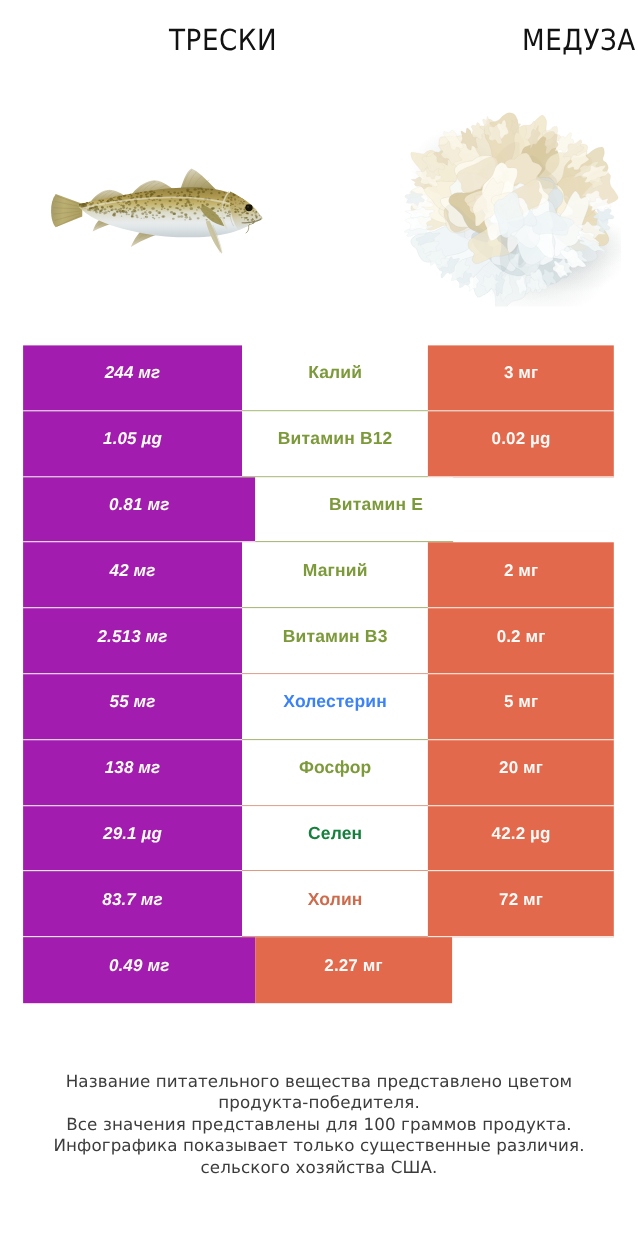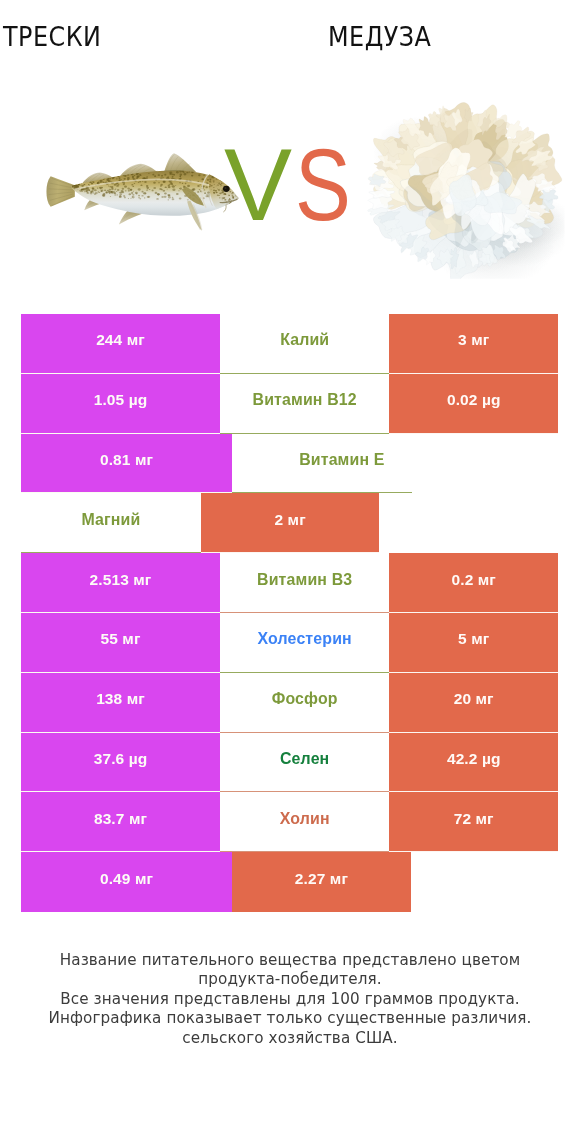--- a/index.html
+++ b/index.html
@@ -1,43 +1,43 @@
 <!DOCTYPE html>
 <html><head>
 <meta charset="utf-8">
 <style>
   html,body{margin:0;padding:0;background:#ffffff;}
   body{width:580px;height:1144px;font-family:"Liberation Sans",sans-serif;overflow:hidden;}
   .page{position:relative;width:580px;height:1144px;background:#fff;}
 
-  .title{position:absolute;top:21px;font-size:26.5px;font-weight:400;color:#121212;text-align:left;white-space:nowrap;letter-spacing:0.5px;font-family:"DejaVu Sans",sans-serif;font-stretch:condensed;}
+  .title{position:absolute;top:21px;font-size:26.5px;font-weight:400;color:#121212;text-align:right;white-space:nowrap;letter-spacing:0.5px;font-family:"DejaVu Sans",sans-serif;font-stretch:condensed;}
   #title-left{left:3px;width:249px;}
   #title-right{left:328px;width:250px;}
 
   .hero-left{position:absolute;left:37px;top:150px;transform:scale(1.05);transform-origin:0 0;}
   .hero-right{position:absolute;left:361px;top:96px;transform:scale(1.06,1.015);transform-origin:0 0;}
 
   .vs{position:absolute;left:224px;top:139px;width:140px;height:92px;font-size:102px;line-height:92px;font-weight:400;letter-spacing:0.5px;}
   .vs .v{color:#7aa22b;}
   .vs .s{color:#e2694b;display:inline-block;transform:scaleX(0.82);transform-origin:left center;margin-left:2px;}
 
   .table{position:absolute;left:21px;top:314px;width:537px;}
   .row{display:flex;height:59.8px;box-sizing:border-box;}
   .cell{display:flex;align-items:center;justify-content:center;box-sizing:border-box;padding-bottom:6px;
         font-family:"Liberation Sans",sans-serif;font-weight:700;}
   .cell-l,.cell-r{font-size:15.5px;letter-spacing:0.1px;}
   .cell-m{font-size:15.9px;letter-spacing:0.15px;}
-  .cell-l{width:211px;background:#d946ef;color:#fdfdf6;border-bottom:1px solid #fbfdf2;}
+  .cell-l{width:211px;background:#a21caf;color:#fdfdf6;border-bottom:1px solid #fbfdf2;font-style:italic;}
   .cell-m{width:179.7px;background:#fff;}
   .cell-r{width:178.8px;background:#e2694b;color:#fffaf7;border-bottom:1px solid #fdf6f2;}
   .row:last-child .cell-l,.row:last-child .cell-r{border-bottom:none;}
   .cell-m{border-bottom:1px solid #8aab3d;}
   .row:last-child .cell-m{border-bottom:none;}
 
-  .footer{position:absolute;left:0;top:951px;width:580px;text-align:center;
+  .footer{position:absolute;left:0;top:974px;width:580px;text-align:center;
           font-family:"DejaVu Sans",sans-serif;font-size:15.2px;letter-spacing:0.1px;line-height:19.4px;color:#3c3c3c;font-weight:400;}
 </style>
 </head>
 <body>
 
 <div class="page">
 
   <div class="title" id="title-left">ТРЕСКИ</div>
   <div class="title" id="title-right">МЕДУЗА</div>
 
@@ -883,58 +883,58 @@
           <path d="M158.4 32.8 C158.4 33.7 157 35.2 157.3 36 C157.5 36.7 159.7 36.3 160 37 C160.2 37.8 159.6 39.5 158.7 40.3 C157.8 41.2 155.6 41.2 154.7 42.1 C153.7 43 153.8 44.6 153 45.6 C152.1 46.6 150.4 48.1 149.6 48.1 C148.9 48 148.9 45.8 148.3 45.4 C147.7 45 146.8 45.7 145.8 45.7 C144.8 45.7 142.4 46.2 142.4 45.5 C142.5 44.7 145.4 42.3 146 41.1 C146.7 40 146.2 39.7 146.4 38.6 C146.6 37.5 146.3 35.4 147.1 34.7 C147.9 34 150 34.5 151.1 34.3 C152.1 34.1 152.4 34.3 153.4 33.7 C154.5 33 156.4 30.7 157.2 30.6 C158.1 30.4 158.4 31.9 158.4 32.8 Z" fill="#f3ecd8" opacity="0.9" stroke="#c3b592" stroke-width="0.3" stroke-opacity="0.3"></path>
           <path d="M161.9 44.5 C161.9 45.4 162.2 45.5 162.7 46.2 C163.1 46.8 164.8 47.3 164.6 48.1 C164.3 48.9 162.2 50.3 161.1 51.1 C160 52 159 52.1 158 53 C157.1 54 156.5 56.2 155.5 56.9 C154.5 57.7 152.8 57.7 152 57.3 C151.3 57 151.9 55.1 151 54.9 C150.1 54.7 147.7 56.4 146.9 56.2 C146.1 56.1 145.6 54.9 146.1 54 C146.6 53 149.3 51.5 149.8 50.5 C150.3 49.5 148.8 49 149 47.9 C149.3 46.9 150.2 44.8 151.2 44.3 C152.3 43.8 154.1 45.1 155.3 44.8 C156.4 44.6 157 43.7 158.2 43 C159.4 42.4 161.9 40.6 162.5 40.8 C163.1 41 161.9 43.6 161.9 44.5 Z" fill="#fbf7ea" opacity="0.8" stroke="#c3b592" stroke-width="0.3" stroke-opacity="0.3"></path>
           <path d="M170.5 54.1 C170.4 54.8 172 54.4 172.5 54.9 C173 55.4 174.2 56.2 173.4 57 C172.7 57.7 169.3 58.6 168 59.4 C166.7 60.1 166.7 60.8 165.6 61.8 C164.6 62.7 162.9 64.4 161.7 64.8 C160.5 65.2 159.3 64.6 158.6 64.3 C157.9 63.9 158.6 62.8 157.5 62.8 C156.3 62.9 152.3 64.7 151.8 64.4 C151.2 64.2 153 62.2 153.9 61.2 C154.9 60.2 156.9 59.4 157.4 58.5 C157.9 57.6 156.3 56.7 156.9 55.9 C157.5 55 159.7 53.8 161 53.5 C162.3 53.1 163.2 54.2 164.6 53.7 C166 53.2 167.8 51.1 169.2 50.6 C170.6 50 172.7 49.7 172.9 50.3 C173.1 50.9 170.5 53.3 170.5 54.1 Z" fill="#f3ecd8" opacity="0.7" stroke="#c3b592" stroke-width="0.3" stroke-opacity="0.3"></path>
           <path d="M176.3 58.4 C176.7 59.3 180.9 58.6 181.3 59.3 C181.7 60 179.8 61.7 178.7 62.5 C177.5 63.3 175.2 63.1 174.3 64.1 C173.4 65.1 174.1 68 173.2 68.6 C172.3 69.1 170.2 67.6 168.9 67.5 C167.6 67.5 166.7 68.1 165.3 68.2 C164 68.4 161.3 69.3 160.9 68.7 C160.5 68 163.2 65.4 162.9 64.5 C162.5 63.6 159.1 64 158.7 63.3 C158.4 62.5 159.6 60.9 160.7 60.1 C161.8 59.3 164.3 59.5 165.3 58.4 C166.2 57.3 165.5 54.1 166.4 53.6 C167.3 53.1 169.4 55.3 170.8 55.4 C172.2 55.5 173.2 54.4 174.6 54.2 C175.9 54 178.5 53.3 178.8 54 C179.1 54.8 175.8 57.5 176.3 58.4 Z" fill="#fbf7ea" opacity="0.8" stroke="#c3b592" stroke-width="0.3" stroke-opacity="0.3"></path>
           <path d="M175.1 67.7 C175.3 68.1 176.3 68.3 176.5 68.8 C176.8 69.3 176.9 70.2 176.5 70.7 C176.1 71.2 174.9 71.5 174.2 71.7 C173.5 71.9 172.8 71.7 172.2 72 C171.5 72.2 171.1 73.1 170.3 73.4 C169.5 73.8 168.1 74.3 167.6 74 C167.1 73.7 167.4 72.4 167.3 71.7 C167.3 71.1 167.6 70.7 167.3 70.3 C166.9 69.9 165.7 69.7 165.4 69.2 C165.1 68.7 164.9 67.7 165.4 67.2 C165.9 66.8 167.5 66.7 168.3 66.5 C169.1 66.3 169.6 66.6 170.2 66.2 C170.8 65.9 171.3 64.8 172 64.5 C172.8 64.2 174 64 174.5 64.3 C175 64.6 174.9 65.7 175 66.3 C175.1 66.8 174.8 67.3 175.1 67.7 Z" fill="#f3ecd8" opacity="0.7" stroke="#c3b592" stroke-width="0.3" stroke-opacity="0.3"></path>
           <path d="M174.6 82.2 C175 83 176.3 84 176.3 84.8 C176.3 85.7 175.4 86.7 174.6 87.2 C173.8 87.6 172.4 87.3 171.5 87.4 C170.7 87.6 170.3 87.6 169.5 88.1 C168.8 88.6 167.6 90.3 166.8 90.3 C165.9 90.4 164.8 89.3 164.4 88.5 C164.1 87.7 164.8 86.2 164.6 85.4 C164.4 84.6 163.8 84.4 163.3 83.8 C162.8 83.1 161.6 82 161.6 81.2 C161.5 80.4 162.2 79.2 163 78.8 C163.7 78.3 165.3 78.8 166.2 78.6 C167 78.4 167.3 78.1 168.1 77.6 C168.9 77.2 170 76 170.8 76 C171.7 75.9 172.9 76.7 173.3 77.4 C173.8 78.1 173.2 79.6 173.4 80.5 C173.6 81.3 174.1 81.5 174.6 82.2 Z" fill="#fdfefe" opacity="0.7" stroke="#c3b592" stroke-width="0.3" stroke-opacity="0.3"></path>
           <path d="M181.8 88.3 C182.3 89 184 90.4 183.4 90.9 C182.8 91.5 179.2 90.8 178.3 91.4 C177.4 92.1 178.6 94.2 178 94.8 C177.3 95.3 175.3 95.2 174.3 94.9 C173.2 94.5 173.1 92.8 171.8 92.7 C170.6 92.6 167.5 94.5 166.8 94.2 C166 93.9 167.5 91.8 167.4 90.9 C167.2 90.1 166.3 89.8 165.9 89.1 C165.5 88.3 164.3 87 165 86.5 C165.6 86 169 86.7 169.8 86 C170.7 85.4 169.5 83.4 170.1 82.8 C170.8 82.2 172.7 82.4 173.7 82.7 C174.7 83 175 84.4 176.2 84.5 C177.4 84.6 180.3 83 180.9 83.3 C181.5 83.7 179.8 85.8 179.9 86.6 C180.1 87.5 181.2 87.6 181.8 88.3 Z" fill="#fdfefe" opacity="0.8" stroke="#c3b592" stroke-width="0.3" stroke-opacity="0.3"></path>
         </g>
       </svg></div>
 
-  <div class="vs"><span class="v">V</span><span class="s">S</span></div>
 
   <div class="table" id="table">
       <div class="row">
         <div class="cell cell-l">244 мг</div>
         <div class="cell cell-m" style="color: rgb(125, 154, 59); border-bottom-color: rgb(151, 171, 94);">Калий</div>
         <div class="cell cell-r">3 мг</div>
       </div>
       <div class="row">
         <div class="cell cell-l">1.05 µg</div>
         <div class="cell cell-m" style="color: rgb(125, 154, 59); border-bottom-color: rgb(151, 171, 94);">Витамин B12</div>
         <div class="cell cell-r">0.02 µg</div>
       </div>
       <div class="row">
         <div class="cell cell-l">0.81 мг</div>
         <div class="cell cell-m" style="color: rgb(125, 154, 59); border-bottom-color: rgb(151, 171, 94); padding-left: 40px;">Витамин E</div>
       </div>
       <div class="row">
+        <div class="cell cell-l">42 мг</div>
         <div class="cell cell-m" style="color: rgb(125, 154, 59); border-bottom-color: rgb(151, 171, 94);">Магний</div>
         <div class="cell cell-r">2 мг</div>
       </div>
       <div class="row">
         <div class="cell cell-l">2.513 мг</div>
         <div class="cell cell-m" style="color: rgb(125, 154, 59); border-bottom-color: rgb(215, 146, 121);">Витамин B3</div>
         <div class="cell cell-r">0.2 мг</div>
       </div>
       <div class="row">
         <div class="cell cell-l">55 мг</div>
         <div class="cell cell-m" style="color: #3b82f6; border-bottom-color: rgb(151, 171, 94);">Холестерин</div>
         <div class="cell cell-r">5 мг</div>
       </div>
       <div class="row">
         <div class="cell cell-l">138 мг</div>
         <div class="cell cell-m" style="color: rgb(125, 154, 59); border-bottom-color: rgb(215, 146, 121);">Фосфор</div>
         <div class="cell cell-r">20 мг</div>
       </div>
       <div class="row">
-        <div class="cell cell-l">37.6 µg</div>
+        <div class="cell cell-l">29.1 µg</div>
         <div class="cell cell-m" style="color: #15803d; border-bottom-color: rgb(215, 146, 121);">Селен</div>
         <div class="cell cell-r">42.2 µg</div>
       </div>
       <div class="row">
         <div class="cell cell-l">83.7 мг</div>
         <div class="cell cell-m" style="color: rgb(205, 107, 77); border-bottom-color: rgb(215, 146, 121);">Холин</div>
         <div class="cell cell-r">72 мг</div>
       </div>
       <div class="row">
         <div class="cell cell-l">0.49 мг</div>

